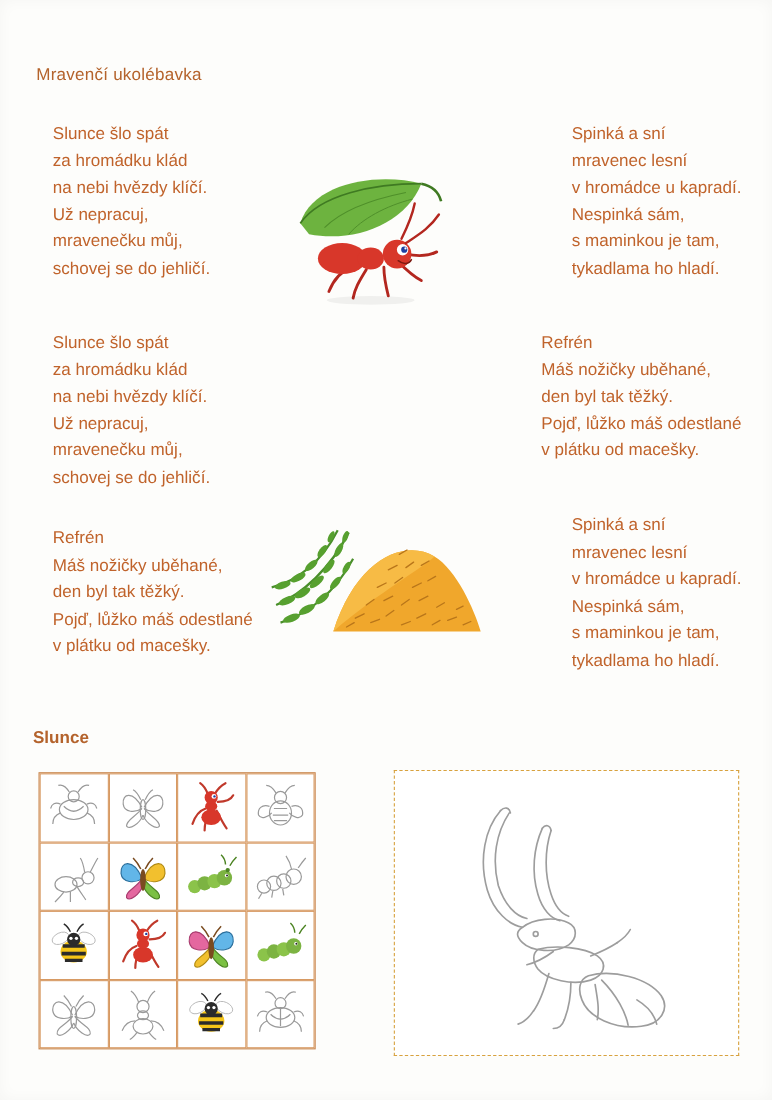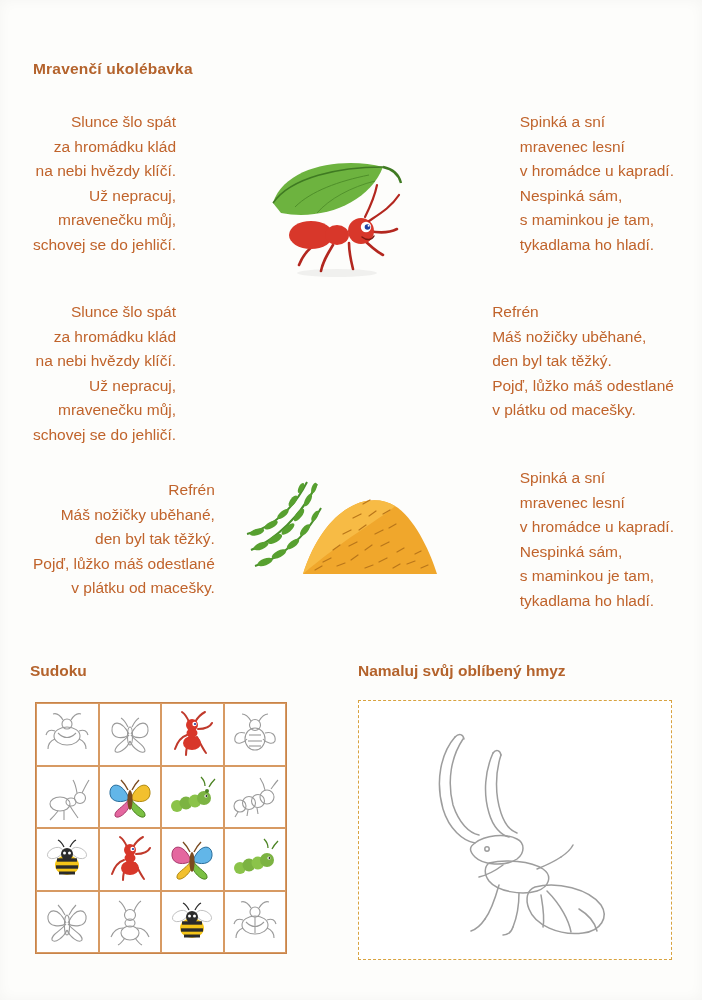--- a/index.html
+++ b/index.html
@@ -28,32 +28,32 @@
     left: 0; top: 0; right: 0; bottom: 0;
     box-shadow: inset 0 0 14px rgba(0,0,0,0.035);
     pointer-events: none;
   }
 
   .title {
     position: absolute;
     left: 33px;
     top: 60px;
     font-size: 15.5px;
-    font-weight: bold;
+    font-weight: normal;
     color: #b4632c;
     letter-spacing: 0.2px;
   }
 
   .lyrics {
     color: #c0632b;
     font-size: 15.5px;
     line-height: 24.6px;
     white-space: pre-line;
   }
-  .left-col { position: absolute; left: 33px; text-align: right; }
+  .left-col { position: absolute; left: 48px; text-align: left; }
   .right-col { position: absolute; right: 28px; }
 
   .v1 { top: 110px; }
   .v2 { top: 110px; }
   .v3 { top: 300px; }
   .v4 { top: 300px; }
   .v5 { top: 478px; }
   .v6 { top: 466px; }
 
   .section-heading {
@@ -252,22 +252,21 @@
 den byl tak těžký.
 Pojď, lůžko máš odestlané
 v plátku od macešky.</div>
   <div class="lyrics right-col v6">Spinká a sní
 mravenec lesní
 v hromádce u kapradí.
 Nespinká sám,
 s maminkou je tam,
 tykadlama ho hladí.</div>
 
-  <div class="section-heading sudoku-heading">Sudoku</div>
-  <div class="section-heading draw-heading">Namaluj svůj oblíbený hmyz</div>
+  <div class="section-heading sudoku-heading">Slunce</div>
 
   <div class="sudoku">
 
     <div class="cell">
       <svg width="50" height="50" viewBox="0 0 50 50">
         <g fill="none" stroke="#9a9a9a" stroke-width="1.1">
           <ellipse cx="25" cy="27" rx="13" ry="9"></ellipse>
           <circle cx="25" cy="15" r="5"></circle>
           <path d="M21 11 C 18 6, 14 4, 11 5"></path>
             <path d="M29 11 C 32 6, 36 4, 39 5"></path>

